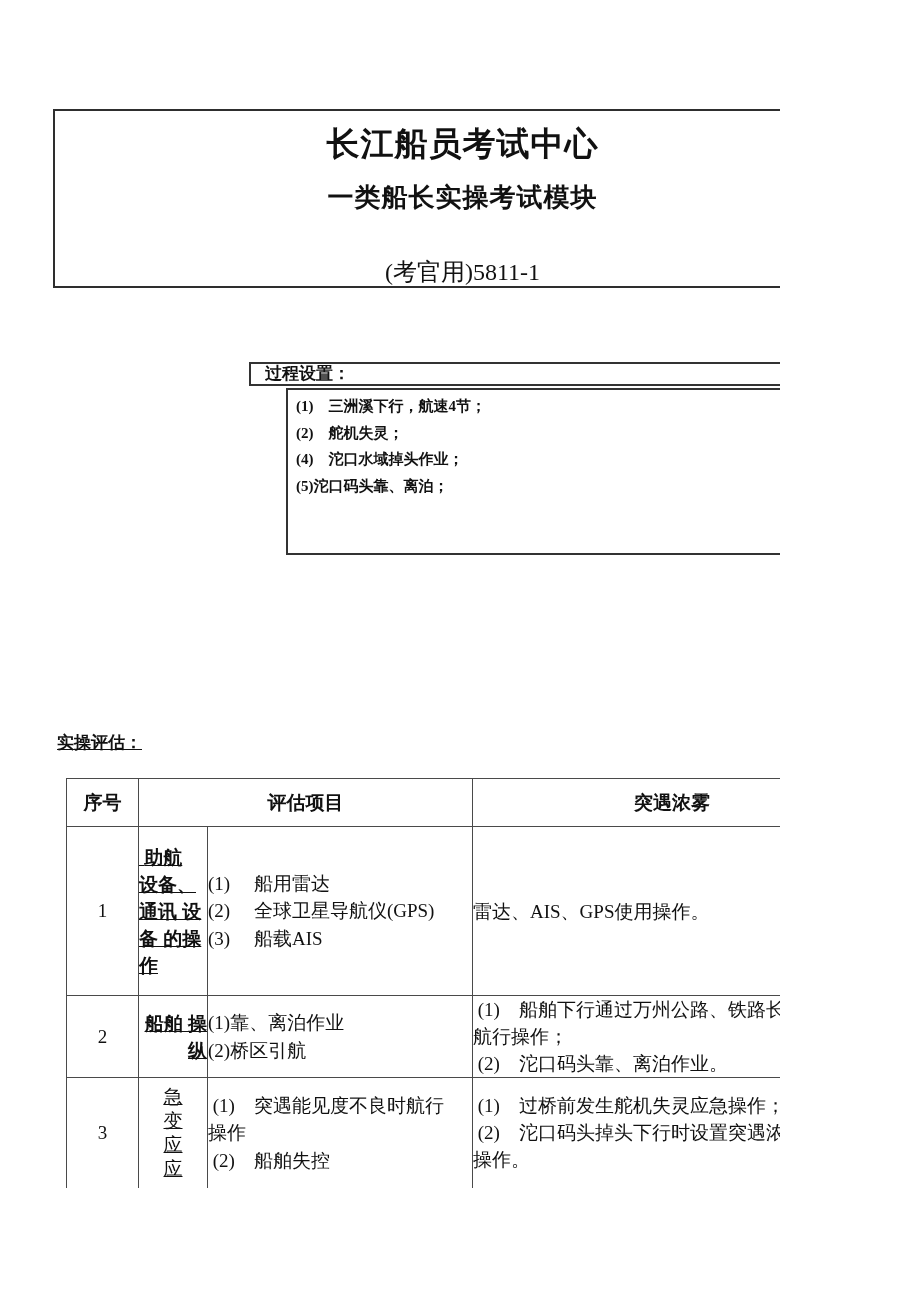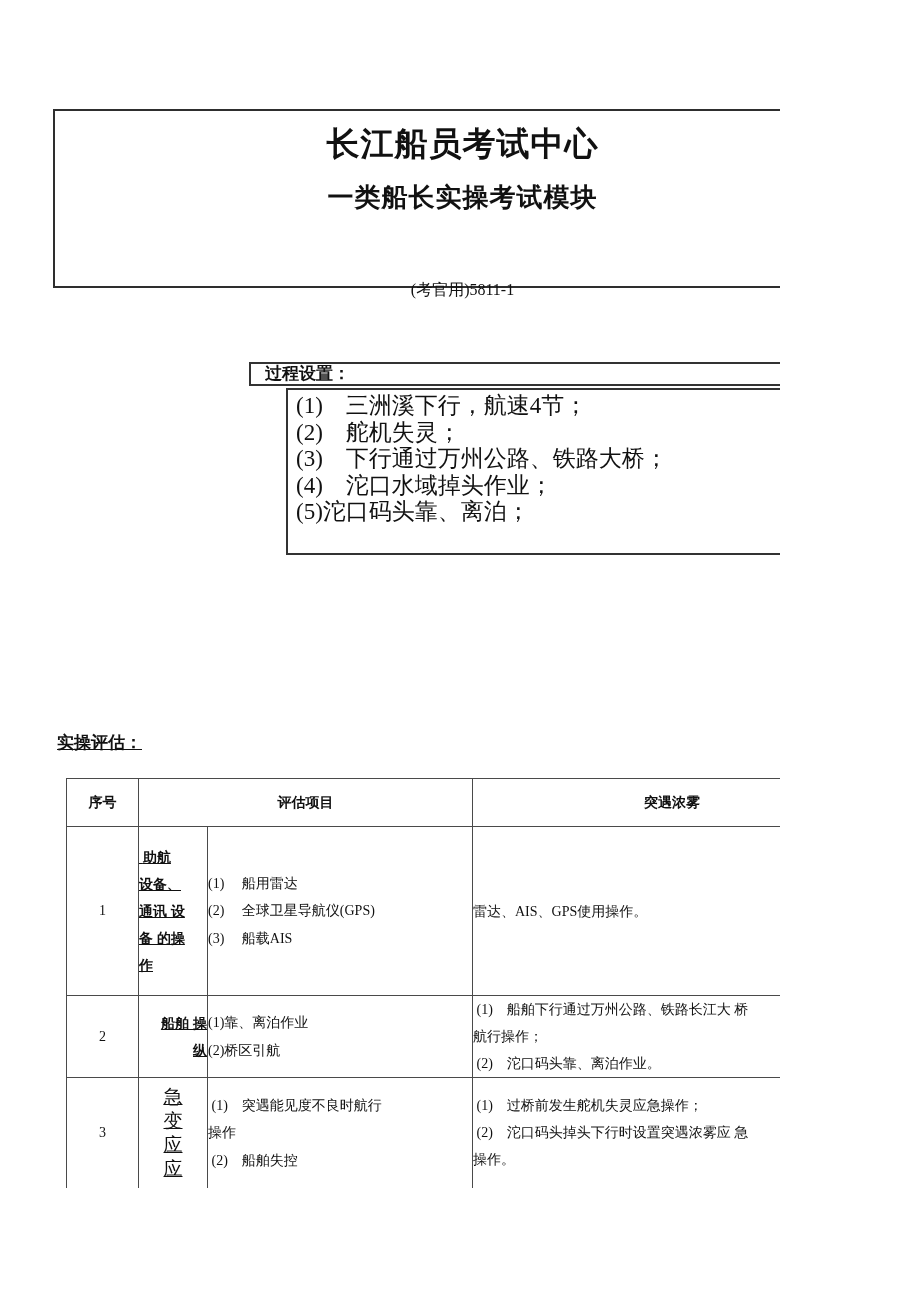--- a/index.html
+++ b/index.html
@@ -37,22 +37,22 @@
   }
   .title-line2 {
     margin-top: 9px;
     font-family: "Liberation Sans", "DejaVu Sans", sans-serif;
     font-weight: 700;
     font-size: 26px;
     line-height: 48px;
     letter-spacing: 1px;
   }
   .title-line3 {
-    margin-top: 56px;
-    font-size: 16px;
+    margin-top: 38px;
+    font-size: 24px;
     line-height: 26px;
   }
   
   .proc-label-box {
     position: absolute;
     left: 249px;
     top: 362px;
     width: 626px;
     height: 24px;
     border: 2px solid #333333;
@@ -71,23 +71,24 @@
     position: absolute;
     left: 286px;
     top: 388px;
     width: 589px;
     height: 167px;
     border: 2px solid #333333;
     box-sizing: border-box;
     padding: 3px 6px 0 8px;
   }
   .proc-item {
-    font-size: 23px;
+    font-size: 15px;
     line-height: 26.5px;
     white-space: pre-wrap;
+    font-weight: bold;
   }
   
   .assess-label {
     position: absolute;
     left: 57px;
     top: 732px;
     font-family: "Liberation Sans", "DejaVu Sans", sans-serif;
     font-weight: 700;
     font-size: 17px;
     line-height: 22px;
@@ -98,21 +99,21 @@
     position: absolute;
     left: 66px;
     top: 778px;
     width: 805px;
     border-collapse: collapse;
     table-layout: fixed;
   }
   .assess-table td {
     border: 1px solid #4a4a4a;
     vertical-align: middle;
-    font-size: 14px;
+    font-size: 19px;
     padding: 0;
     box-sizing: border-box;
     overflow: hidden;
   }
   .assess-table tr.hdr td {
     height: 48px;
     text-align: center;
     font-family: "Liberation Sans", "DejaVu Sans", sans-serif;
     font-weight: 700;
   }
@@ -163,21 +164,20 @@
     <div class="title-line3">(考官用)5811-1</div>
   </div>
 
   <div class="proc-label-box">
     <span class="proc-label">过程设置：</span>
   </div>
 
   <div class="proc-list-box">
     <div class="proc-item">(1)　三洲溪下行，航速4节；</div>
     <div class="proc-item">(2)　舵机失灵；</div>
-    <div class="proc-item">(3)　下行通过万州公路、铁路大桥；</div>
     <div class="proc-item">(4)　沱口水域掉头作业；</div>
     <div class="proc-item">(5)沱口码头靠、离泊；</div>
   </div>
 
   <div class="assess-label">实操评估：</div>
 
   <table class="assess-table">
     <colgroup>
       <col style="width:72px">
       <col style="width:69px">

